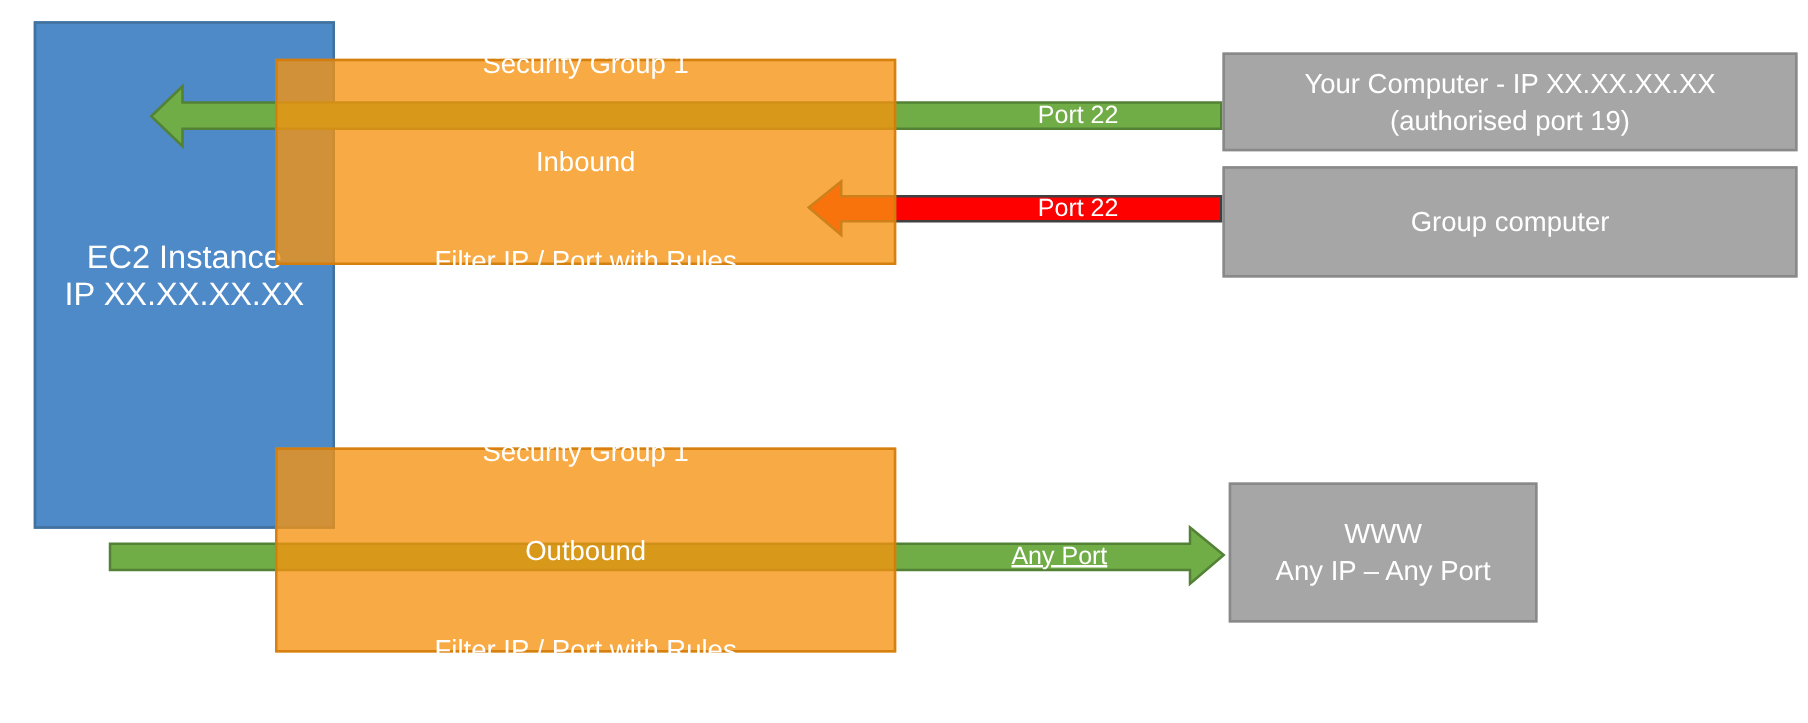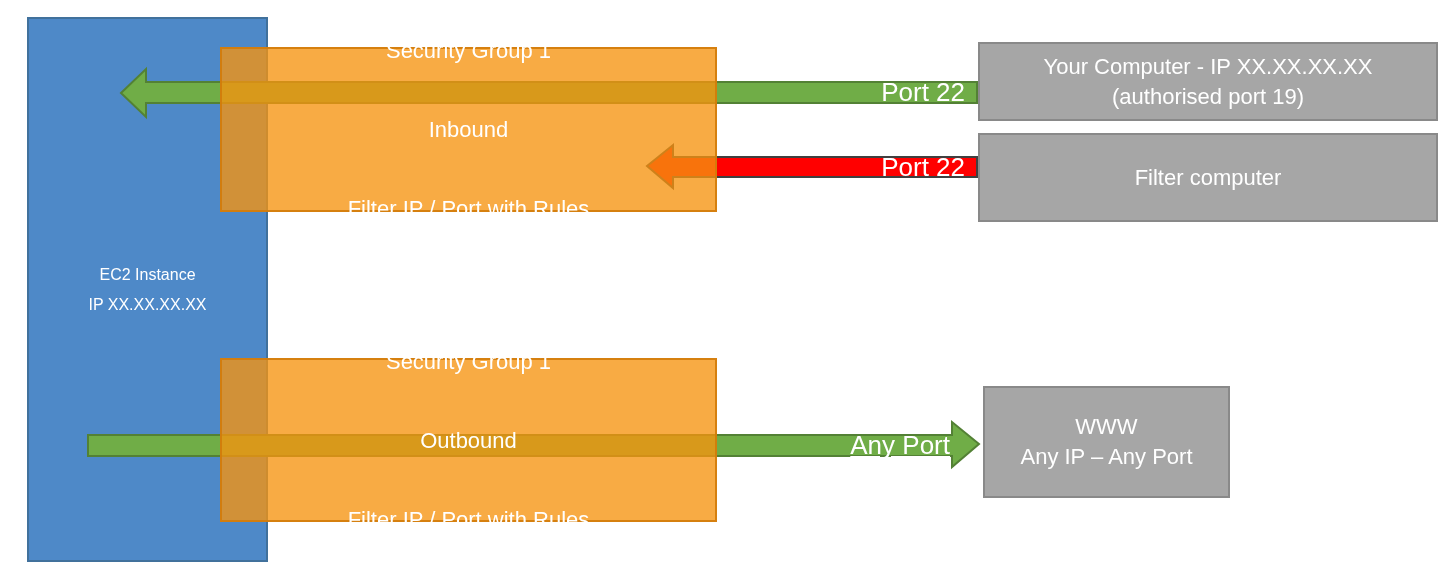--- a/index.html
+++ b/index.html
@@ -6,23 +6,23 @@
   .stage{
     position:relative;width:1446px;height:578px;background:#fff;overflow:hidden;
     font-family:"Liberation Sans", sans-serif;color:#fff;
   }
   .box{position:absolute;box-sizing:border-box;display:flex;flex-direction:column;
        justify-content:center;align-items:center;text-align:center;}
   .box div{width:100%;}
 
   
   .ec2{
-    left:27px;top:17px;width:241px;height:545px;
+    left:27px;top:17px;width:241px;height:406px;
     background:var(--blue_fill);border:2px solid var(--blue_border);
-    font-size:16px;line-height:30px;z-index:1;
+    font-size:26px;line-height:30px;z-index:1;
   }
 
   
   .arrow{position:absolute;overflow:visible;z-index:2;}
   .arrow-green polygon{fill:var(--green_fill);stroke:var(--green_border);stroke-width:2;}
   .arrow-red polygon{fill:var(--red_fill);stroke:var(--red_border);stroke-width:2;}
 
   
   .sg{
     width:497px;height:165px;left:220px;
@@ -36,21 +36,21 @@
   .gray{
     background:var(--gray_fill);border:2px solid var(--gray_border);
     font-size:22px;line-height:30px;z-index:2;
   }
   .your-computer{left:978px;top:42px;width:460px;height:79px;}
   .other-computer{left:978px;top:133px;width:460px;height:89px;}
   .www{left:983px;top:386px;width:247px;height:112px;}
 
   
   .bar-label{
-    position:absolute;z-index:4;font-size:26px;text-align:right;width:205px;
+    position:absolute;z-index:4;font-size:20px;text-align:center;width:205px;
     white-space:nowrap;
   }
   .lbl-port22-green{left:760px;top:80px;line-height:24px;}
   .lbl-port22-red{left:760px;top:155px;line-height:24px;}
   .lbl-anyport{left:745px;top:433px;line-height:24px;text-decoration:underline;}
 </style>
 </head>
 <body>
 
 <div class="stage">
@@ -83,21 +83,21 @@
     <div>Outbound</div>
     <div>Filter IP / Port with Rules</div>
   </div>
 
   <div class="box gray your-computer">
     <div>Your Computer - IP XX.XX.XX.XX</div>
     <div>(authorised port 19)</div>
   </div>
 
   <div class="box gray other-computer">
-    <div>Filter computer</div>
+    <div>Group computer</div>
   </div>
 
   <div class="box gray www">
     <div>WWW</div>
     <div>Any IP – Any Port</div>
   </div>
 
   <div class="bar-label lbl-port22-green">Port 22</div>
   <div class="bar-label lbl-port22-red">Port 22</div>
   <div class="bar-label lbl-anyport">Any Port</div>

